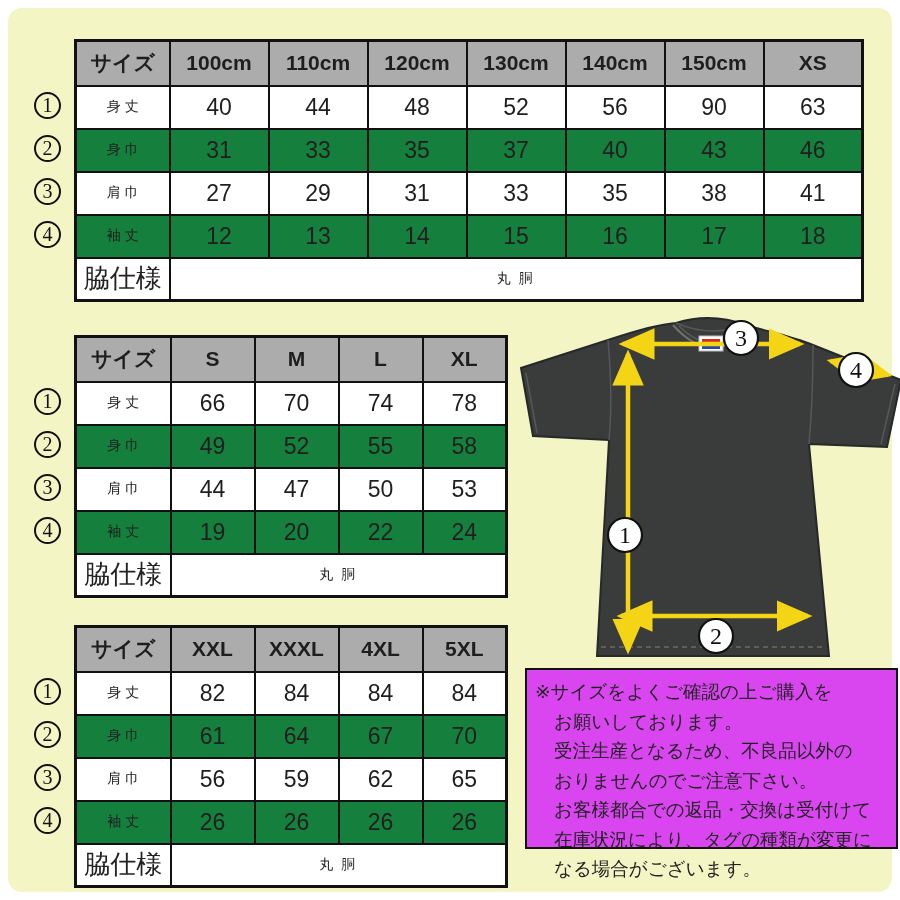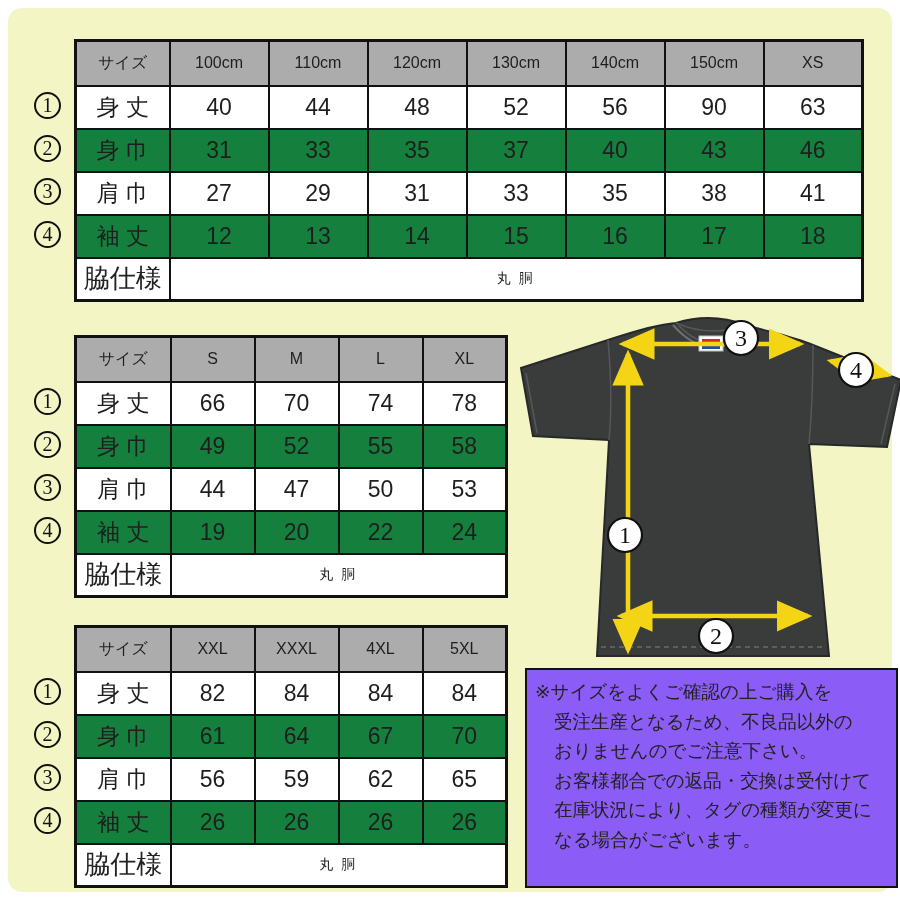--- a/index.html
+++ b/index.html
@@ -17,39 +17,39 @@
   table.size-table{
     position:absolute;border-collapse:collapse;table-layout:fixed;
     background:#ffffff;border:3px solid #111;
   }
   table.size-table th,table.size-table td{
     border:2px solid #111;text-align:center;vertical-align:middle;
     padding:0;overflow:hidden;white-space:nowrap;
   }
   tr.hdr{height:45px;}
   tr.row,tr.foot{height:43px;}
-  tr.hdr th{background:#acacac;font-weight:400;font-size:16px;color:#1e1e1e;}
+  tr.hdr th{background:#acacac;font-weight:700;font-size:21px;color:#1e1e1e;}
   tr.gray td{background:#15803d;}
-  td.rlabel{font-size:23px;color:#1e1e1e;}
+  td.rlabel{font-size:14px;color:#1e1e1e;}
   td.val{font-size:23px;color:#1e1e1e;}
   td.footlabel{font-size:26px;}
   td.footval{font-size:14px;letter-spacing:2px;}
   
   .circ{
     position:absolute;width:27px;height:27px;border:2px solid #111;
     border-radius:50%;display:flex;align-items:center;justify-content:center;
     font-family:"Liberation Serif","DejaVu Serif",serif;font-size:20px;color:#111;
     background:transparent;box-sizing:border-box;
   }
   
   svg.shirt{position:absolute;left:505px;top:298px;}
   
   .note{
-    position:absolute;left:517px;top:660px;width:373px;height:220px;
-    background:#8b5cf6;border:2px solid #111;box-sizing:border-box;
+    position:absolute;left:517px;top:660px;width:373px;height:181px;
+    background:#d946ef;border:2px solid #111;box-sizing:border-box;
     padding:7px 6px 0 8px;
   }
   .nline{font-size:18.5px;line-height:29.5px;color:#222;white-space:nowrap;}
   .nline.indent{padding-left:19px;}
 </style>
 </head>
 <body>
 
 <div class="canvas">
 
@@ -290,20 +290,21 @@
       </g>
       <g>
         <circle cx="203" cy="330" r="17" fill="#ffffff" stroke="#111" stroke-width="2.2"></circle>
         <text x="203" y="338">2</text>
       </g>
     </g>
   </svg>
 
   <div class="note">
     <div class="nline">※サイズをよくご確認の上ご購入を</div>
+    <div class="nline indent">お願いしております。</div>
     <div class="nline indent">受注生産となるため、不良品以外の</div>
     <div class="nline indent">おりませんのでご注意下さい。</div>
     <div class="nline indent">お客様都合での返品・交換は受付けて</div>
     <div class="nline indent">在庫状況により、タグの種類が変更に</div>
     <div class="nline indent">なる場合がございます。</div>
   </div>
 
 </div>
 
 </body></html>

